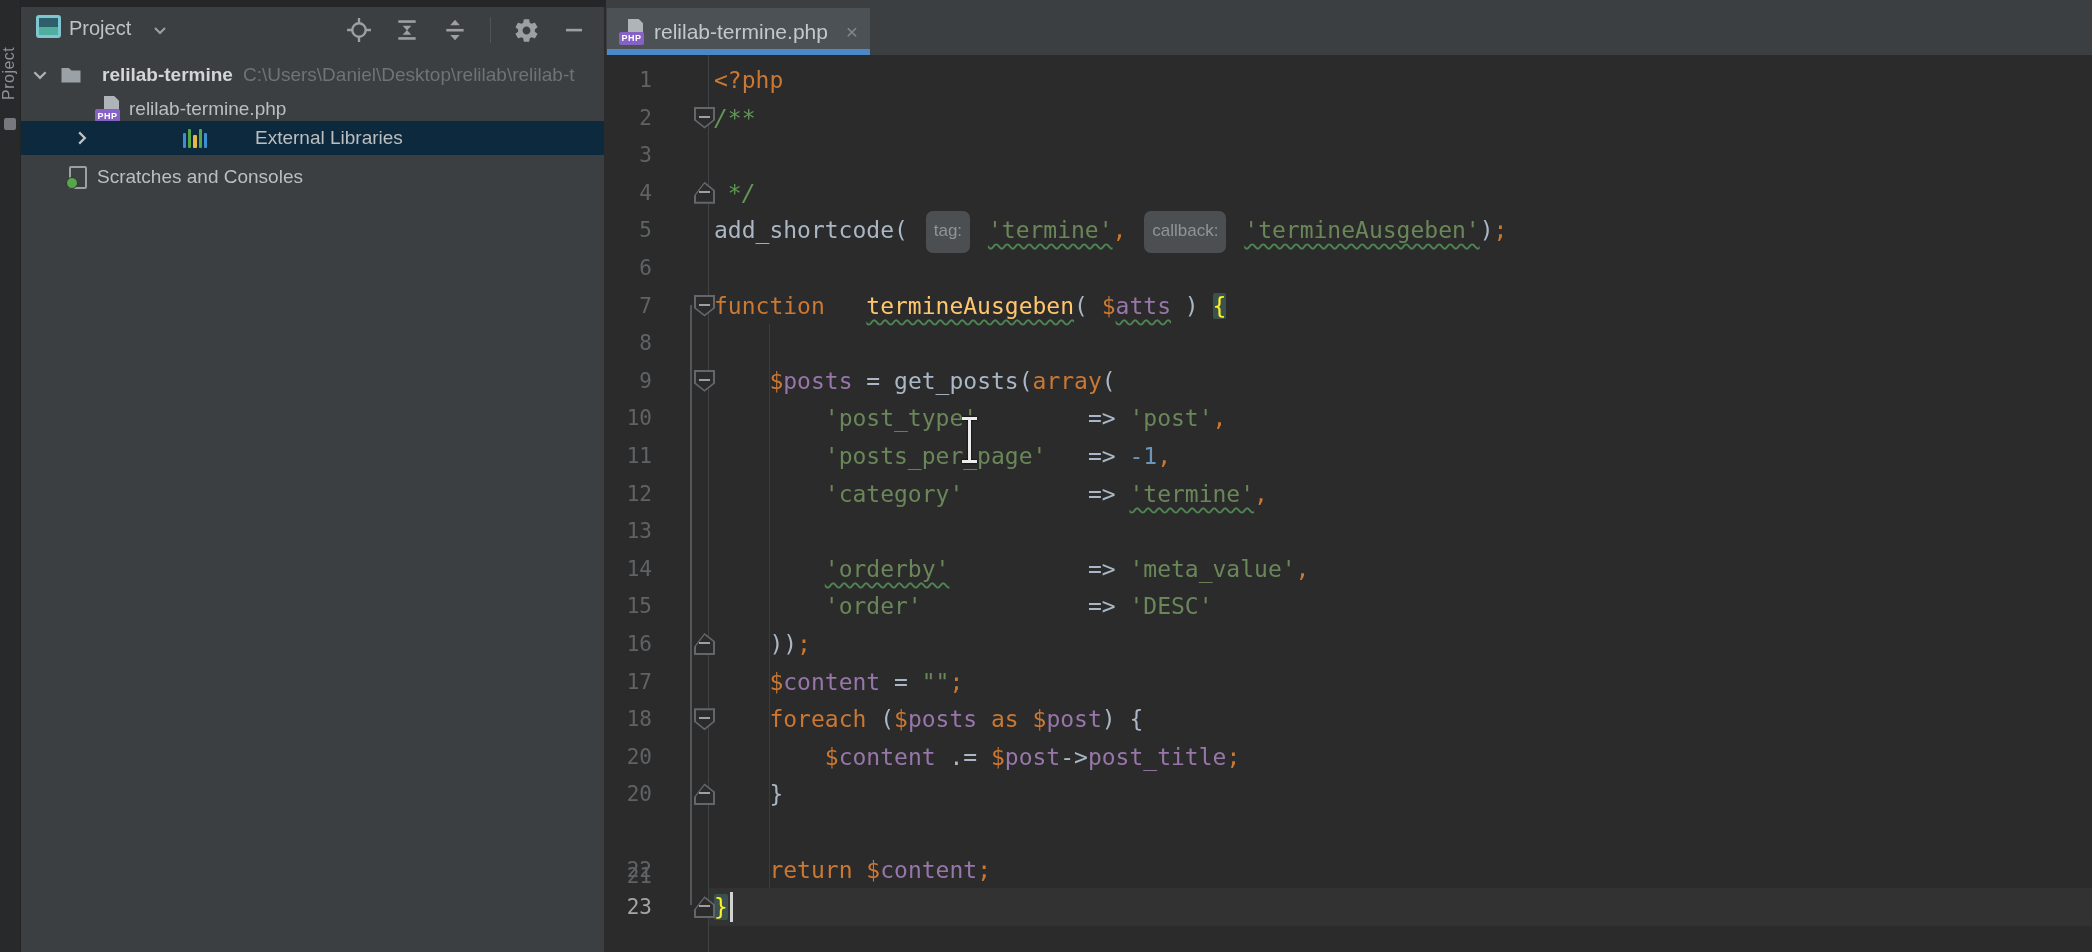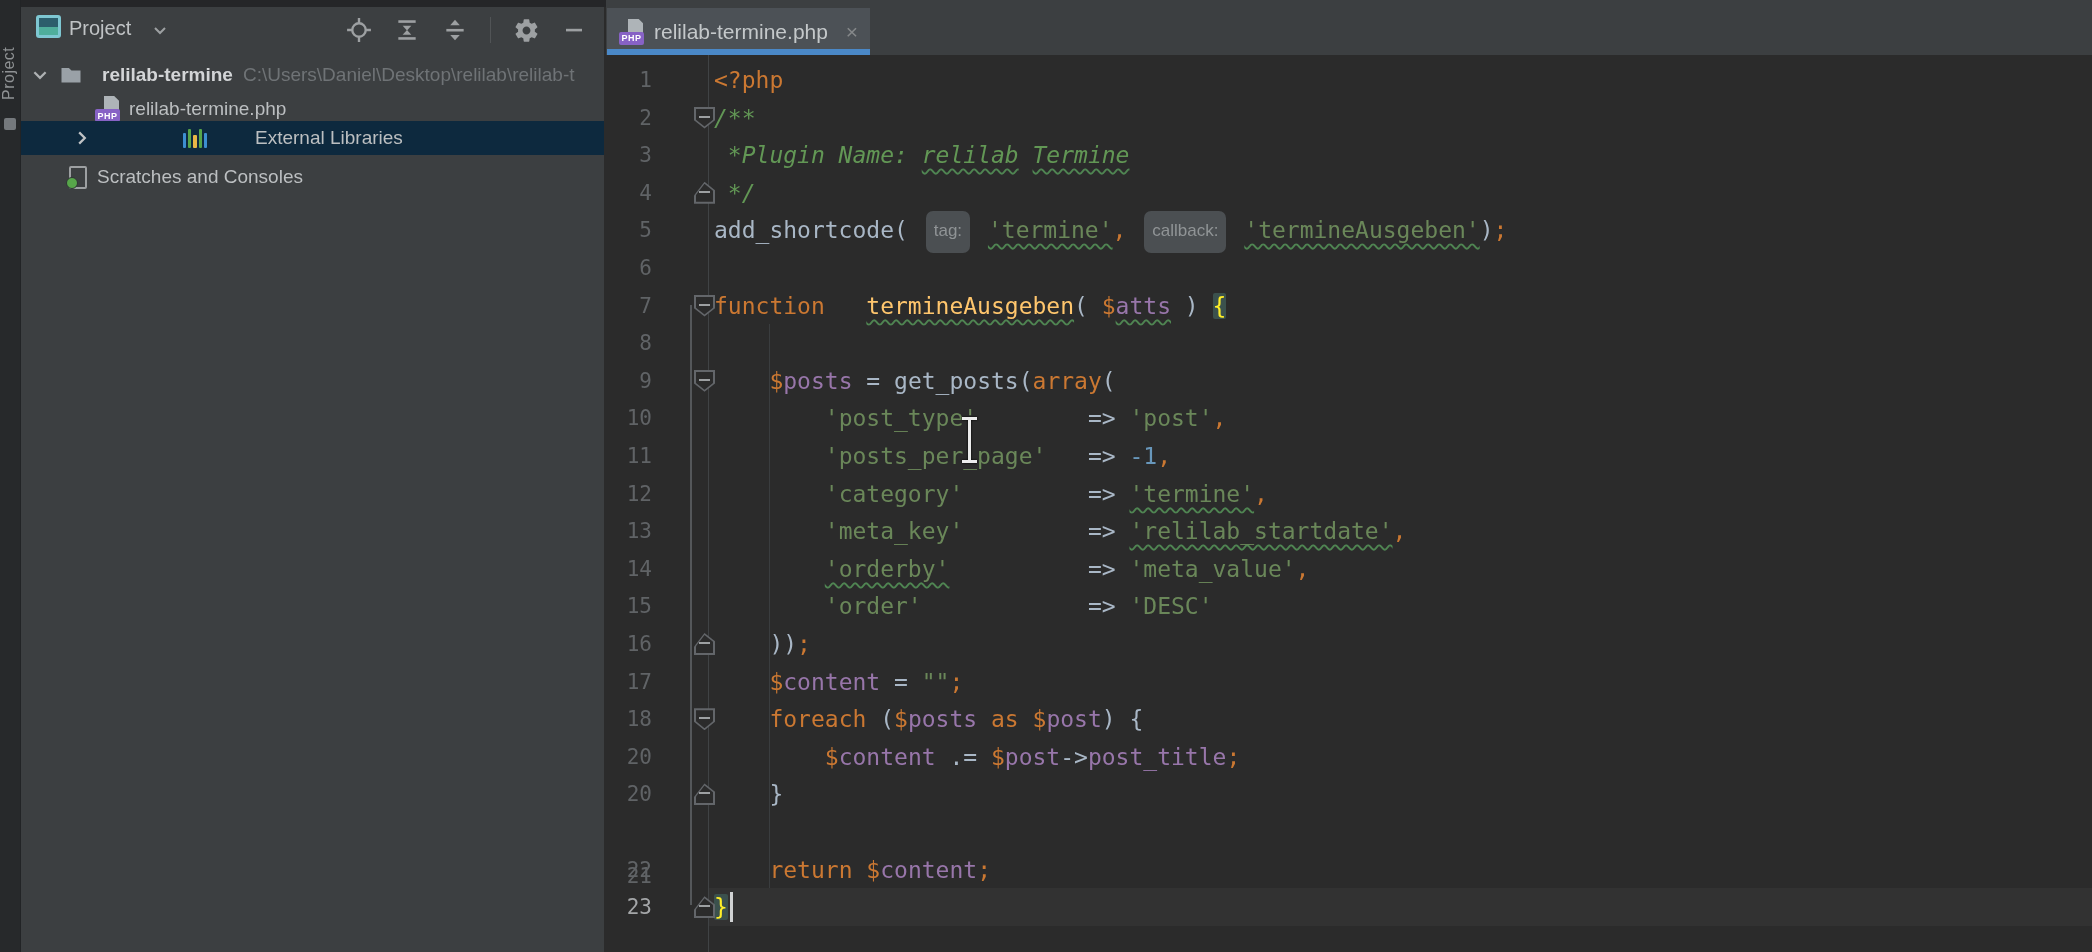--- a/index.html
+++ b/index.html
@@ -273,31 +273,29 @@
           <div class="gutter-num cur" style="top: 833.2px;">23</div>
           <div class="fold end" style="top: 841.2px;">
             <span class="shape"></span>
             <span class="inner"></span>
             <span class="minus"></span>
           </div>
         </div>
       <div class="code-lines" id="code-lines">
           <div class="code-line" style="top: 6px; text-align: right;"><span class="c-kw">&lt;?php</span></div>
           <div class="code-line" style="top: 43.6px;"><span class="c-cmt">/**</span></div>
-          <div class="code-line" style="top: 81.2px;"><span class="c-cmt"> *Plugin Name: </span><span class="c-cmt wavy">relilab</span><span class="c-cmt"> </span><span class="c-cmt wavy">Termine</span></div>
           <div class="code-line" style="top: 118.8px;"><span class="c-cmt"> */</span></div>
           <div class="code-line" style="top: 156.4px;"><span class="c-txt">add_shortcode</span><span class="c-txt">( </span><span class="chip">tag:</span><span class="c-txt"> </span><span class="c-str wavy">'termine'</span><span class="c-kw">,</span><span class="c-txt"> </span><span class="chip">callback:</span><span class="c-txt"> </span><span class="c-str wavy">'termineAusgeben'</span><span class="c-txt">)</span><span class="c-kw">;</span></div>
           <div class="code-line" style="top: 194px;"></div>
           <div class="code-line" style="top: 231.6px;"><span class="c-kw">function</span><span class="c-txt">   </span><span class="c-fn wavy">termineAusgeben</span><span class="c-txt">( </span><span class="c-kw">$</span><span class="c-var wavy">atts</span><span class="c-txt"> ) </span><span class="c-brace">{</span></div>
           <div class="code-line" style="top: 269.2px;"></div>
           <div class="code-line" style="top: 306.8px;"><span class="c-txt">    </span><span class="c-kw">$</span><span class="c-var">posts</span><span class="c-txt"> = </span><span class="c-txt">get_posts</span><span class="c-txt">(</span><span class="c-kw">array</span><span class="c-txt">(</span></div>
           <div class="code-line" style="top: 344.4px;"><span class="c-txt">        </span><span class="c-str">'post_type'</span><span class="c-txt">        </span><span class="c-txt">=&gt; </span><span class="c-str">'post'</span><span class="c-kw">,</span></div>
           <div class="code-line" style="top: 382px;"><span class="c-txt">        </span><span class="c-str">'posts_per_page'</span><span class="c-txt">   </span><span class="c-txt">=&gt; </span><span class="c-num">-1</span><span class="c-kw">,</span></div>
           <div class="code-line" style="top: 419.6px;"><span class="c-txt">        </span><span class="c-str">'category'</span><span class="c-txt">         </span><span class="c-txt">=&gt; </span><span class="c-str wavy">'termine'</span><span class="c-kw">,</span></div>
-          <div class="code-line" style="top: 457.2px;"><span class="c-txt">        </span><span class="c-str">'meta_key'</span><span class="c-txt">         </span><span class="c-txt">=&gt; </span><span class="c-str wavy">'relilab_startdate'</span><span class="c-kw">,</span></div>
           <div class="code-line" style="top: 494.8px;"><span class="c-txt">        </span><span class="c-str wavy">'orderby'</span><span class="c-txt">          </span><span class="c-txt">=&gt; </span><span class="c-str">'meta_value'</span><span class="c-kw">,</span></div>
           <div class="code-line" style="top: 532.4px;"><span class="c-txt">        </span><span class="c-str">'order'</span><span class="c-txt">            </span><span class="c-txt">=&gt; </span><span class="c-str">'DESC'</span></div>
           <div class="code-line" style="top: 570px;"><span class="c-txt">    ))</span><span class="c-kw">;</span></div>
           <div class="code-line" style="top: 607.6px;"><span class="c-txt">    </span><span class="c-kw">$</span><span class="c-var">content</span><span class="c-txt"> = </span><span class="c-str">""</span><span class="c-kw">;</span></div>
           <div class="code-line" style="top: 645.2px;"><span class="c-txt">    </span><span class="c-kw">foreach</span><span class="c-txt"> (</span><span class="c-kw">$</span><span class="c-var">posts</span><span class="c-txt"> </span><span class="c-kw">as</span><span class="c-txt"> </span><span class="c-kw">$</span><span class="c-var">post</span><span class="c-txt">) {</span></div>
           <div class="code-line" style="top: 682.8px;"><span class="c-txt">        </span><span class="c-kw">$</span><span class="c-var">content</span><span class="c-txt"> .= </span><span class="c-kw">$</span><span class="c-var">post</span><span class="c-txt">-&gt;</span><span class="c-var">post_title</span><span class="c-kw">;</span></div>
           <div class="code-line" style="top: 720.4px;"><span class="c-txt">    }</span></div>
           <div class="code-line" style="top: 758px;"></div>
           <div class="code-line" style="top: 795.6px;"><span class="c-txt">    </span><span class="c-kw">return</span><span class="c-txt"> </span><span class="c-kw">$</span><span class="c-var">content</span><span class="c-kw">;</span></div>
           <div class="code-line" style="top: 833.2px;"><span class="c-brace">}</span></div>

